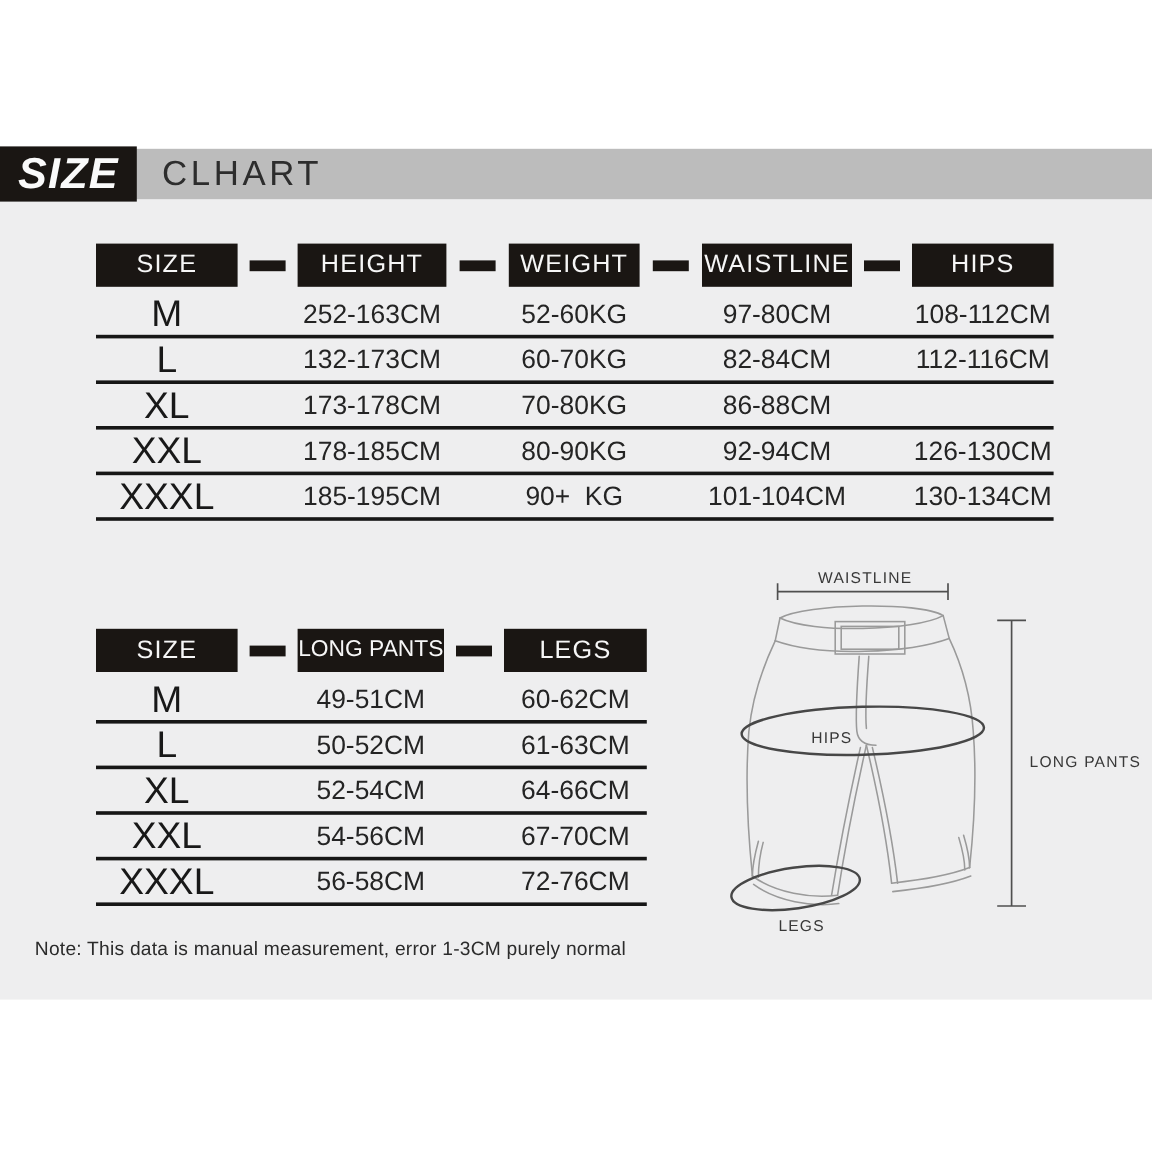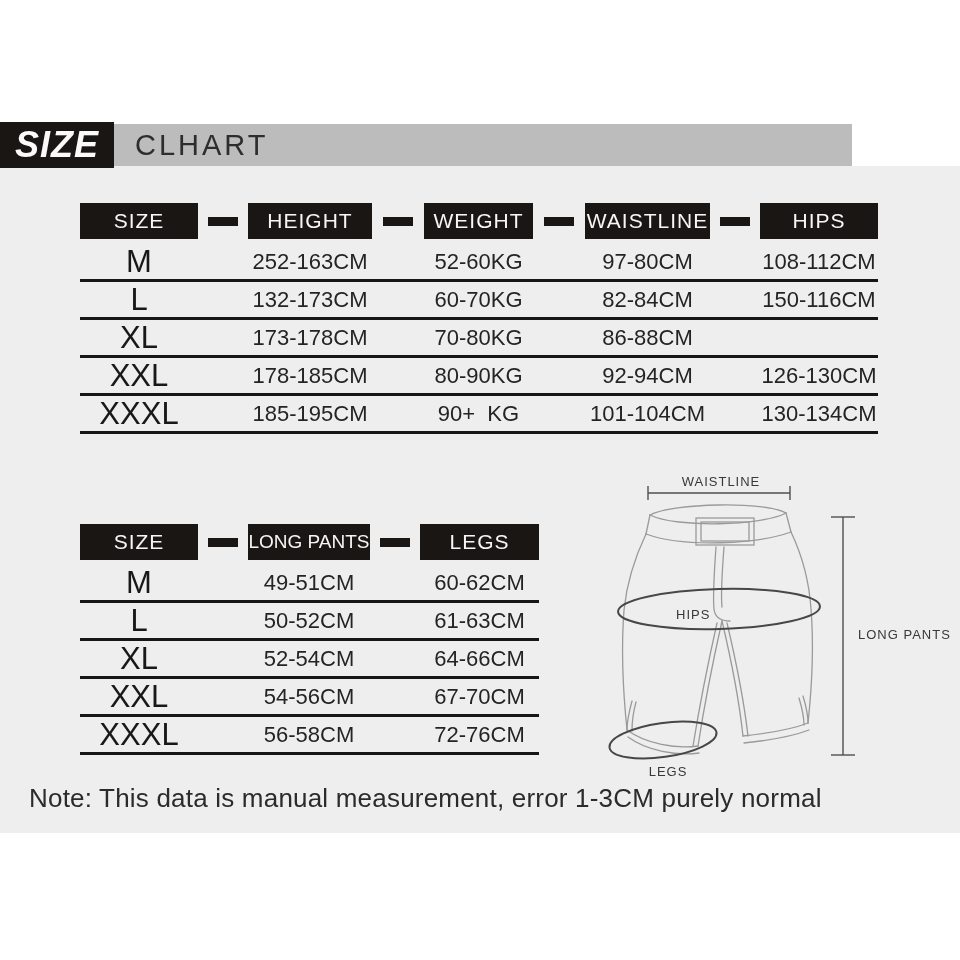--- a/index.html
+++ b/index.html
@@ -5,21 +5,21 @@
   * { box-sizing: border-box; }
   html,body { margin:0; padding:0; }
   body {
     background:#ffffff;
     font-family:"Liberation Sans","DejaVu Sans",sans-serif;
     -webkit-font-smoothing:antialiased;
   }
   .page { position:relative; width:960px; height:960px; overflow:hidden; background:#ffffff; }
 
   
-  .top-bar { position:absolute; left:0; top:124px; width:852px; height:42px; background:#bcbcbc; }
+  .top-bar { position:absolute; left:0; top:124px; width:960px; height:42px; background:#bcbcbc; }
   .top-title { position:absolute; left:135px; top:0; line-height:42px; font-size:29px; letter-spacing:3px; color:#2d2d2d; }
   .badge { position:absolute; left:0; top:122px; width:114px; height:46px; background:#1a1613;
            color:#fafafa; display:flex; align-items:center; justify-content:center;
            font-style:italic; font-weight:bold; font-size:36px; letter-spacing:1px; }
 
   
   .content-bg { position:absolute; left:0; top:166px; width:960px; height:667px; background:#eeeeef; }
 
   
   .chart { position:absolute; }
@@ -32,21 +32,21 @@
   .hbox { background:#1a1613; color:#f6f6f6; display:flex; align-items:center; justify-content:center;
           font-size:21px; letter-spacing:1px; }
   .hbox.small { font-size:19px; letter-spacing:0; }
   .dash { width:30px; height:9px; background:#1a1613; align-self:center; justify-self:center; }
   .trow { height:38px; border-bottom:3px solid #161616; }
   .cell { display:flex; align-items:center; justify-content:center; font-size:22px; color:#242424; white-space:pre; }
   .cell.sz { font-size:31px; color:#181818; }
   .gc1{grid-column:1}.gc3{grid-column:3}.gc5{grid-column:5}.gc7{grid-column:7}.gc9{grid-column:9}
 
   
-  .note { position:absolute; left:29px; top:783px; font-size:26px; color:#2b2b2b; letter-spacing:0.2px; }
+  .note { position:absolute; left:29px; top:783px; font-size:16px; color:#2b2b2b; letter-spacing:0.2px; }
 
   
   .diagram { position:absolute; left:600px; top:463px; width:355px; height:320px; }
   .dlabel { font-size:13px; fill:#383838; letter-spacing:1px;
             paint-order:stroke; stroke:#eeeeef; stroke-width:4px;
             font-family:"Liberation Sans","DejaVu Sans",sans-serif; }
 </style>
 </head>
 <body>
 
@@ -79,21 +79,21 @@
       <div class="cell gc3">252-163CM</div>
       <div class="cell gc5">52-60KG</div>
       <div class="cell gc7">97-80CM</div>
       <div class="cell gc9">108-112CM</div>
     </div>
     <div class="trow">
       <div class="cell sz gc1">L</div>
       <div class="cell gc3">132-173CM</div>
       <div class="cell gc5">60-70KG</div>
       <div class="cell gc7">82-84CM</div>
-      <div class="cell gc9">150-116CM</div>
+      <div class="cell gc9">112-116CM</div>
     </div>
     <div class="trow">
       <div class="cell sz gc1">XL</div>
       <div class="cell gc3">173-178CM</div>
       <div class="cell gc5">70-80KG</div>
       <div class="cell gc7">86-88CM</div>
     </div>
     <div class="trow">
       <div class="cell sz gc1">XXL</div>
       <div class="cell gc3">178-185CM</div>

